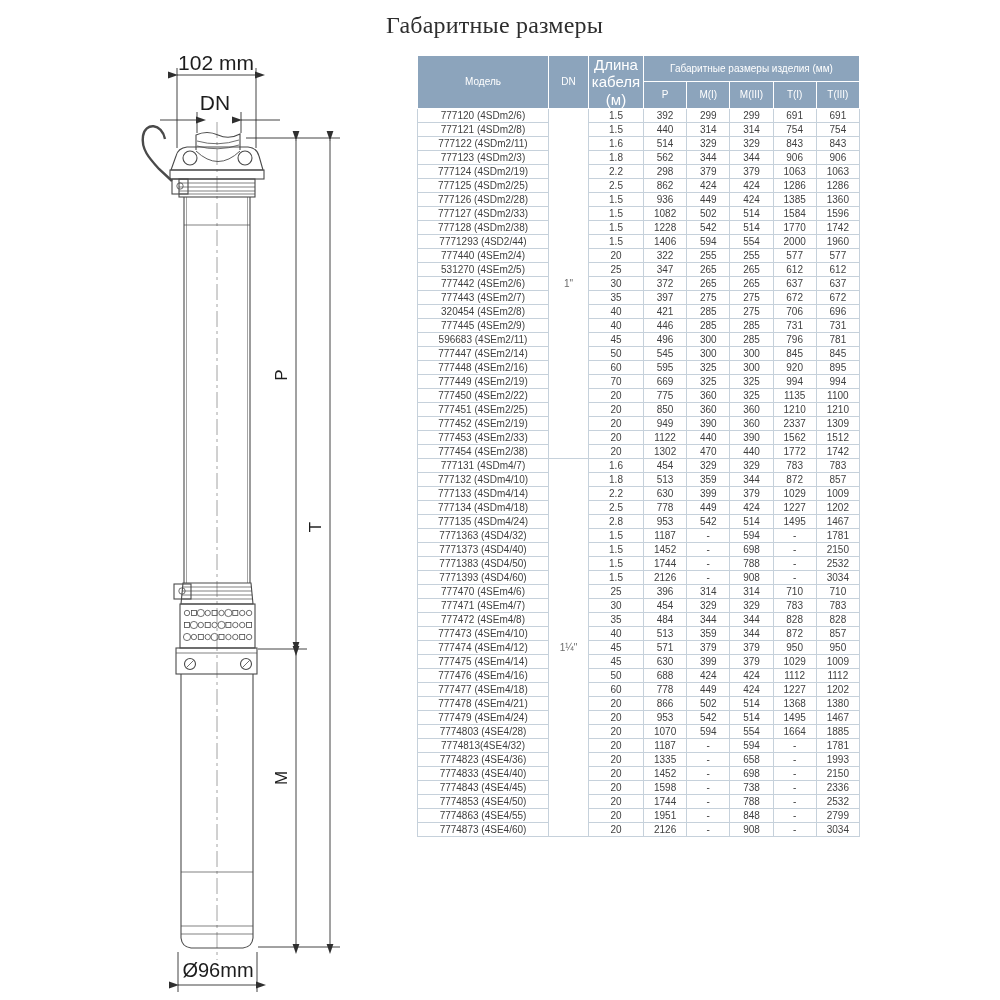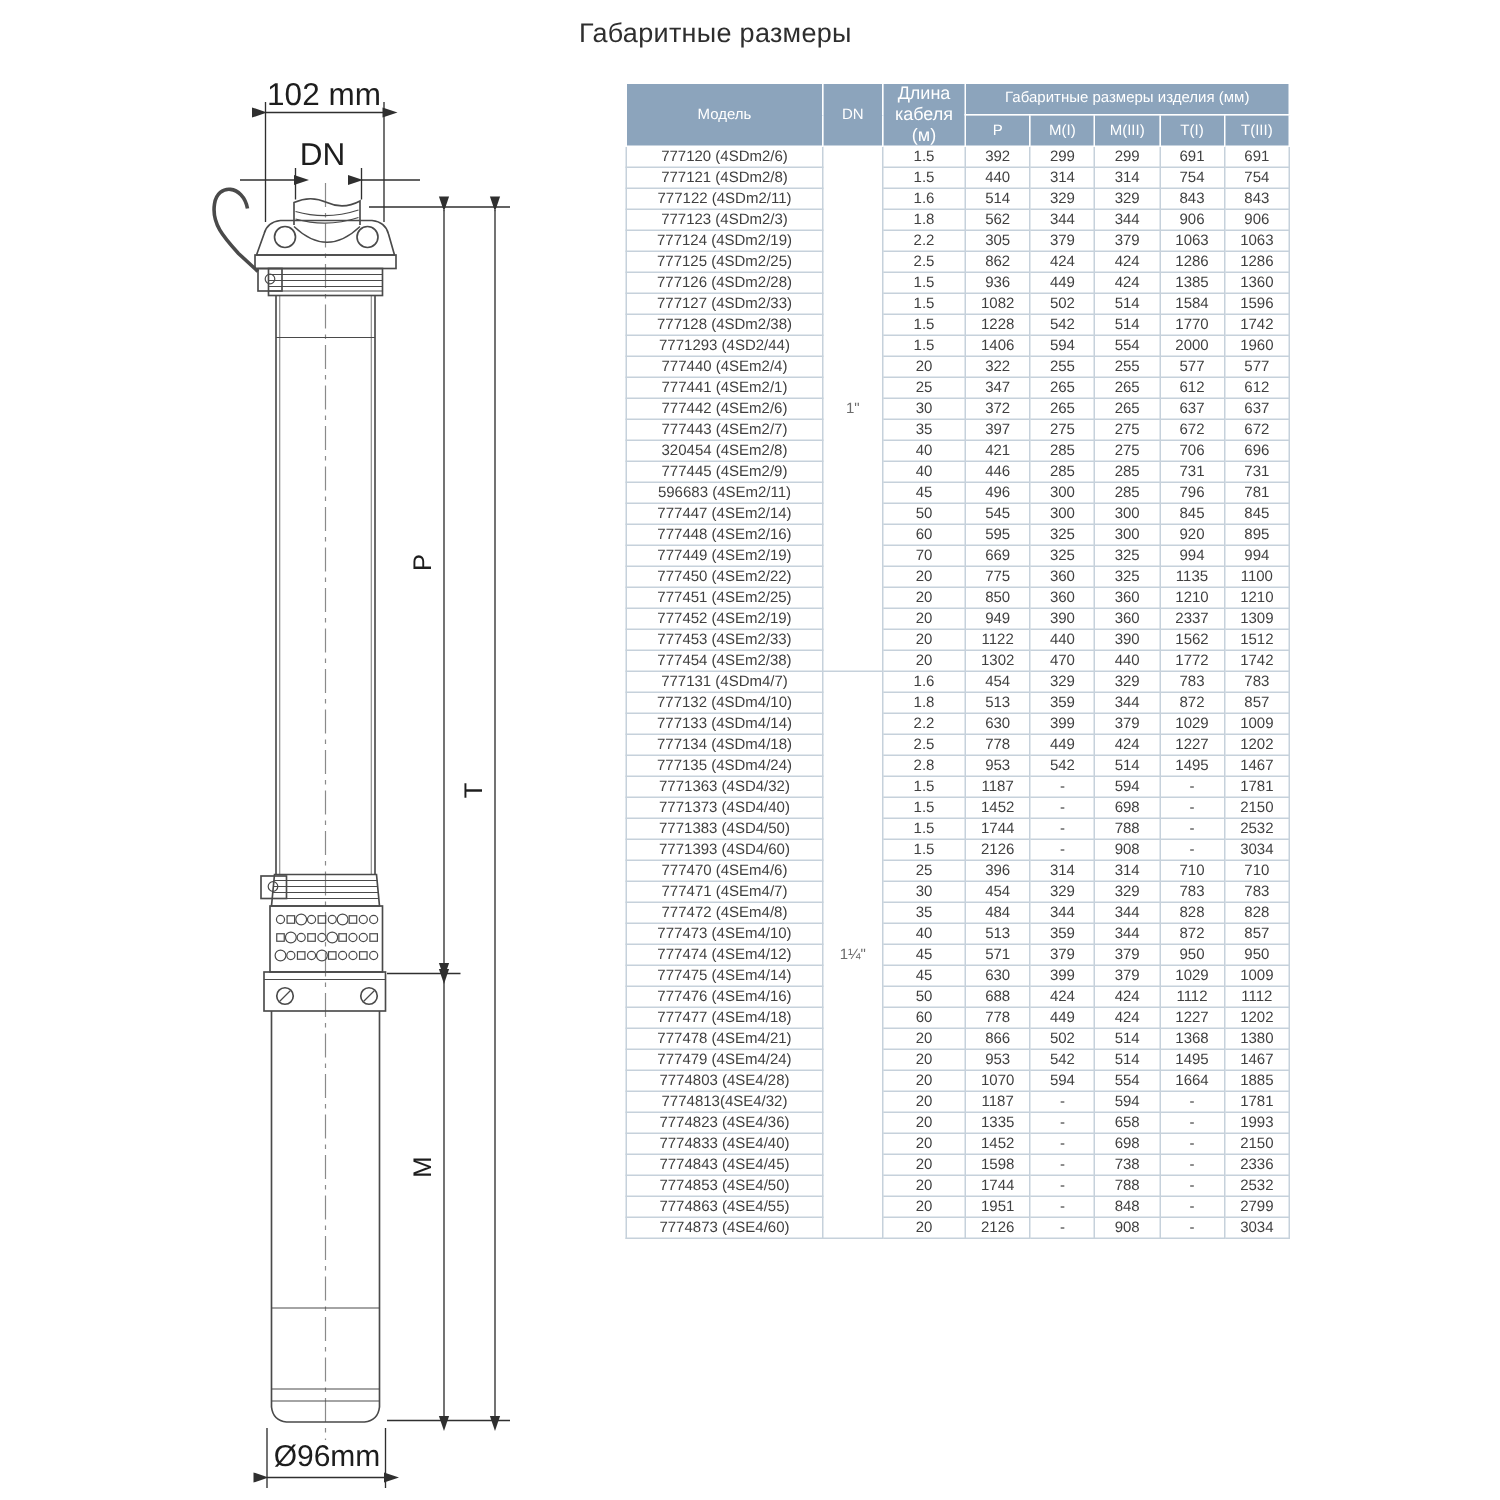--- a/index.html
+++ b/index.html
@@ -2,41 +2,41 @@
 <html><head>
 <meta charset="utf-8">
 <style>
   html,body{margin:0;padding:0;}
   body{
     width:1000px;height:1000px;position:relative;background:#ffffff;
     font-family:"Liberation Sans", sans-serif;overflow:hidden;
   }
   .page-title{
     position:absolute;left:386px;top:12px;margin:0;
-    font-size:18px;font-weight:500;color:#2e2e2e;letter-spacing:.2px;
+    font-size:24px;font-weight:500;color:#2e2e2e;letter-spacing:.2px;font-family:Liberation Serif, serif;
   }
   .diagram{position:absolute;left:0;top:0;}
   .dim-table-wrap{position:absolute;left:417px;top:55px;width:443px;}
   table.dims{
     width:443px;border-collapse:collapse;table-layout:fixed;
     font-size:10px;color:#3f3f3f;
   }
   table.dims th{
     background:#8ca4bc;color:#ffffff;font-weight:400;
     border:1px solid #ffffff;padding:0;text-align:center;vertical-align:middle;
     line-height:1.15;
   }
   table.dims thead tr{height:19px;}
   table.dims td{
     border:1px solid #c6d1db;padding:0;text-align:center;vertical-align:middle;
     background:#ffffff;white-space:nowrap;overflow:hidden;
   }
   table.dims tbody tr{height:14px;}
   table.dims td.dn-cell{color:#6b6b6b;}
-  .cable-hdr{font-size:12px;}
+  .cable-hdr{font-size:15px;}
 </style>
 </head>
 <body>
 
 <h1 class="page-title">Габаритные размеры</h1>
 
 <svg class="diagram" width="420" height="1000" viewBox="0 0 420 1000">
   <defs>
     <marker id="arr" markerWidth="12" markerHeight="8" refX="10" refY="4" orient="auto" markerUnits="userSpaceOnUse">
       <path d="M1,4 L11,0.6 L11,7.4 Z" fill="#2f2f2f" transform="rotate(180 6 4)"></path>
@@ -242,21 +242,21 @@
           <td>1.8</td>
           <td>562</td>
           <td>344</td>
           <td>344</td>
           <td>906</td>
           <td>906</td>
         </tr>
         <tr>
           <td>777124 (4SDm2/19)</td>
           <td>2.2</td>
-          <td>305</td>
+          <td>298</td>
           <td>379</td>
           <td>379</td>
           <td>1063</td>
           <td>1063</td>
         </tr>
         <tr>
           <td>777125 (4SDm2/25)</td>
           <td>2.5</td>
           <td>862</td>
           <td>424</td>
@@ -303,21 +303,21 @@
         <tr>
           <td>777440 (4SEm2/4)</td>
           <td>20</td>
           <td>322</td>
           <td>255</td>
           <td>255</td>
           <td>577</td>
           <td>577</td>
         </tr>
         <tr>
-          <td>777441 (4SEm2/1)</td>
+          <td>531270 (4SEm2/5)</td>
           <td>25</td>
           <td>347</td>
           <td>265</td>
           <td>265</td>
           <td>612</td>
           <td>612</td>
         </tr>
         <tr>
           <td>777442 (4SEm2/6)</td>
           <td>30</td>

